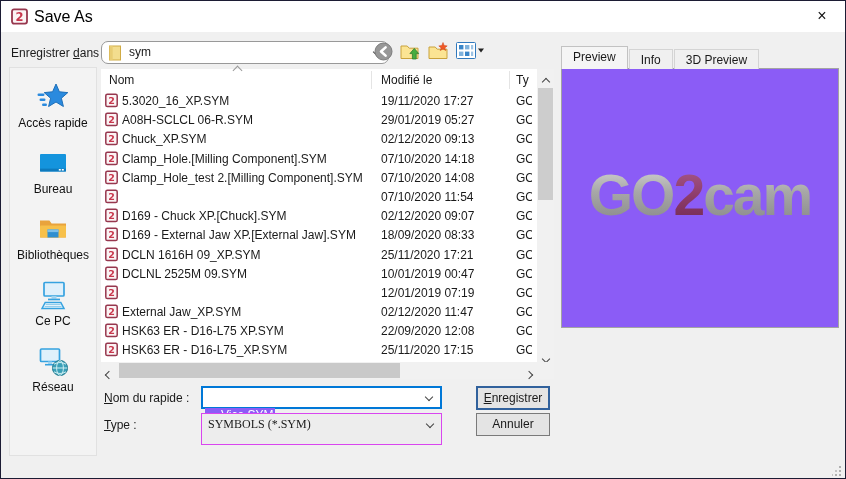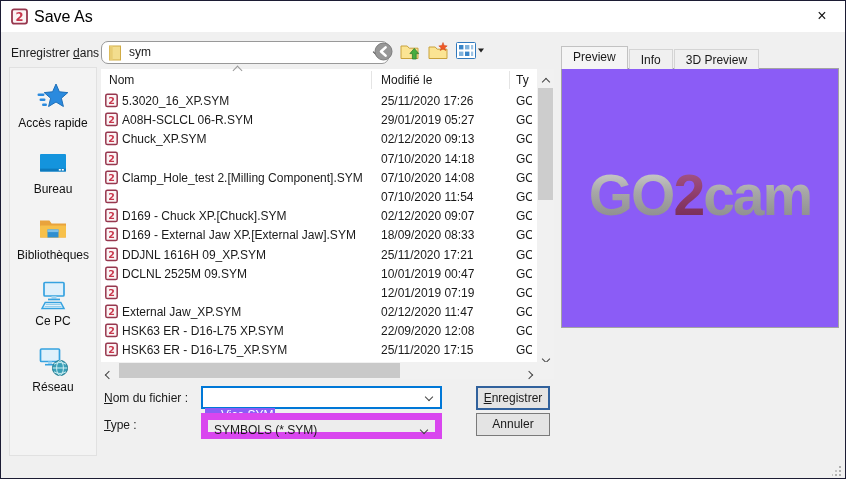--- a/index.html
+++ b/index.html
@@ -70,21 +70,21 @@
   .tab.active{margin-top:0;height:23px;background:#f5f5f5;border-color:#c2c2c2;z-index:3;}
   .preview-box{position:absolute;left:560px;top:67px;width:278px;height:260px;background:#8b5cf6;border:1px solid #a3a3a3;z-index:1;}
   .logo{position:absolute;left:0;top:98px;width:100%;text-align:center;font-weight:700;font-size:57px;line-height:1;letter-spacing:-2px;white-space:nowrap;}
   .logo .lg-gray{color:#9b9b9b;background:linear-gradient(180deg,#d8d8d8 0%,#a7a7a7 45%,#868686 100%);-webkit-background-clip:text;background-clip:text;-webkit-text-fill-color:transparent;}
   .logo .lg-purple{color:#8c3a68;background:linear-gradient(180deg,#a85c8e 0%,#8c3a68 55%,#6f2a52 100%);-webkit-background-clip:text;background-clip:text;-webkit-text-fill-color:transparent;}
   
   .f-label{position:absolute;left:103px;}
   .combo-fn{left:200px;top:385px;width:241px;height:23px;border:2px solid #0078d7;}
   .combo-fn .sel{position:absolute;left:2px;top:20px;background:#8b5cf6;color:#fff;padding:0 2px 1px 16px;}
   .combo-fn .combo-chev{top:6px;}
-  .combo-type{left:200px;top:412px;width:241px;height:26px;background:#ededed;border:7px solid #d946ef;}
+  .combo-type{left:200px;top:412px;width:241px;height:32px;background:#ededed;border:1px solid #d946ef;font-family:Liberation Serif, serif;}
   .combo-type .val{position:absolute;left:6px;top:3px;color:#1a1a1a;}
   .btn{position:absolute;left:475px;width:74px;text-align:center;background:#e4e4e4;}
   .btn-save{top:385px;height:24px;border:2px solid #31619c;line-height:20px;}
   .btn-cancel{top:412px;height:23px;border:1px solid #7a7a7a;line-height:21px;}
   .resize-grip{position:absolute;right:3px;bottom:3px;width:10px;height:10px;}
 </style>
 </head>
 <body>
 
 <div id="window">
@@ -191,21 +191,21 @@
       <span class="hsep" style="left:270px;"></span>
       <span class="hsep" style="left:408px;"></span>
     </div>
     <div class="rows" id="rows">
         <div class="frow">
     <span class="fi"><svg width="13" height="15" viewBox="0 0 13 15">
               <rect x="0.8" y="1.2" width="11.4" height="12.4" rx="1.6" fill="#fbf3f4" stroke="#97374e" stroke-width="1.5"></rect>
               <text x="6.6" y="11.4" text-anchor="middle" font-size="9.5" font-weight="bold" fill="#c8374d" font-family="DejaVu Sans, sans-serif">2</text>
             </svg></span>
     <span class="c-name">5.3020_16_XP.SYM</span>
-    <span class="c-mod">25/11/2020 17:26</span>
+    <span class="c-mod">19/11/2020 17:27</span>
     <span class="c-type">GO</span>
   </div>
         <div class="frow">
     <span class="fi"><svg width="13" height="15" viewBox="0 0 13 15">
               <rect x="0.8" y="1.2" width="11.4" height="12.4" rx="1.6" fill="#fbf3f4" stroke="#97374e" stroke-width="1.5"></rect>
               <text x="6.6" y="11.4" text-anchor="middle" font-size="9.5" font-weight="bold" fill="#c8374d" font-family="DejaVu Sans, sans-serif">2</text>
             </svg></span>
     <span class="c-name">A08H-SCLCL 06-R.SYM</span>
     <span class="c-mod">29/01/2019 05:27</span>
     <span class="c-type">GO</span>
@@ -217,20 +217,21 @@
             </svg></span>
     <span class="c-name">Chuck_XP.SYM</span>
     <span class="c-mod">02/12/2020 09:13</span>
     <span class="c-type">GO</span>
   </div>
         <div class="frow">
     <span class="fi"><svg width="13" height="15" viewBox="0 0 13 15">
               <rect x="0.8" y="1.2" width="11.4" height="12.4" rx="1.6" fill="#fbf3f4" stroke="#97374e" stroke-width="1.5"></rect>
               <text x="6.6" y="11.4" text-anchor="middle" font-size="9.5" font-weight="bold" fill="#c8374d" font-family="DejaVu Sans, sans-serif">2</text>
             </svg></span>
+    <span class="c-name">Clamp_Hole.[Milling Component].SYM</span>
     <span class="c-mod">07/10/2020 14:18</span>
     <span class="c-type">GO</span>
   </div>
         <div class="frow">
     <span class="fi"><svg width="13" height="15" viewBox="0 0 13 15">
               <rect x="0.8" y="1.2" width="11.4" height="12.4" rx="1.6" fill="#fbf3f4" stroke="#97374e" stroke-width="1.5"></rect>
               <text x="6.6" y="11.4" text-anchor="middle" font-size="9.5" font-weight="bold" fill="#c8374d" font-family="DejaVu Sans, sans-serif">2</text>
             </svg></span>
     <span class="c-name">Clamp_Hole_test 2.[Milling Component].SYM</span>
     <span class="c-mod">07/10/2020 14:08</span>
@@ -260,21 +261,21 @@
             </svg></span>
     <span class="c-name">D169 - External Jaw XP.[External Jaw].SYM</span>
     <span class="c-mod">18/09/2020 08:33</span>
     <span class="c-type">GO</span>
   </div>
         <div class="frow">
     <span class="fi"><svg width="13" height="15" viewBox="0 0 13 15">
               <rect x="0.8" y="1.2" width="11.4" height="12.4" rx="1.6" fill="#fbf3f4" stroke="#97374e" stroke-width="1.5"></rect>
               <text x="6.6" y="11.4" text-anchor="middle" font-size="9.5" font-weight="bold" fill="#c8374d" font-family="DejaVu Sans, sans-serif">2</text>
             </svg></span>
-    <span class="c-name">DDJNL 1616H 09_XP.SYM</span>
+    <span class="c-name">DCLN 1616H 09_XP.SYM</span>
     <span class="c-mod">25/11/2020 17:21</span>
     <span class="c-type">GO</span>
   </div>
         <div class="frow">
     <span class="fi"><svg width="13" height="15" viewBox="0 0 13 15">
               <rect x="0.8" y="1.2" width="11.4" height="12.4" rx="1.6" fill="#fbf3f4" stroke="#97374e" stroke-width="1.5"></rect>
               <text x="6.6" y="11.4" text-anchor="middle" font-size="9.5" font-weight="bold" fill="#c8374d" font-family="DejaVu Sans, sans-serif">2</text>
             </svg></span>
     <span class="c-name">DCLNL 2525M 09.SYM</span>
     <span class="c-mod">10/01/2019 00:47</span>
@@ -340,21 +341,21 @@
 
   <div class="tabs" id="tabs">
       <div class="tab active"><span>Preview</span></div>
       <div class="tab"><span>Info</span></div>
       <div class="tab"><span>3D Preview</span></div>
     </div>
   <div class="preview-box">
     <div class="logo"><span class="lg-gray">GO</span><span class="lg-purple">2</span><span class="lg-gray">cam</span></div>
   </div>
 
-  <span class="f-label" style="top:390px;"><span></span><span class="ac">N</span><span>om du fichier :</span></span>
+  <span class="f-label" style="top:390px;"><span></span><span class="ac">N</span><span>om du rapide :</span></span>
 
   <div class="combo combo-fn">
     <span class="sel">Vice.SYM</span>
     <span class="chev chev-down combo-chev"></span>
   </div>
 
   <span class="f-label" style="top:417px;"><span></span><span class="ac">T</span><span>ype :</span></span>
 
   <div class="combo combo-type">
     <span class="val">SYMBOLS (*.SYM)</span>

